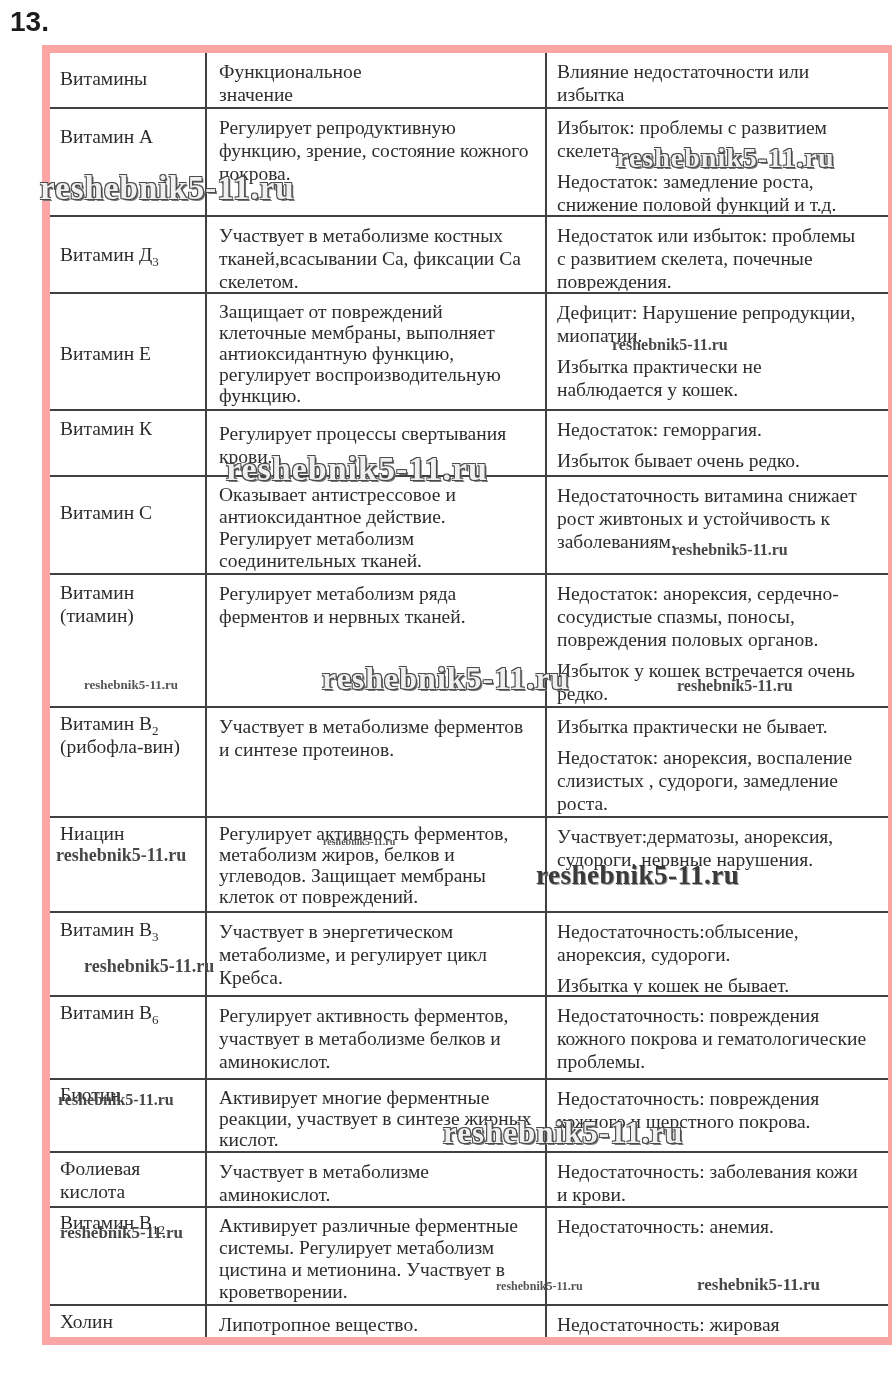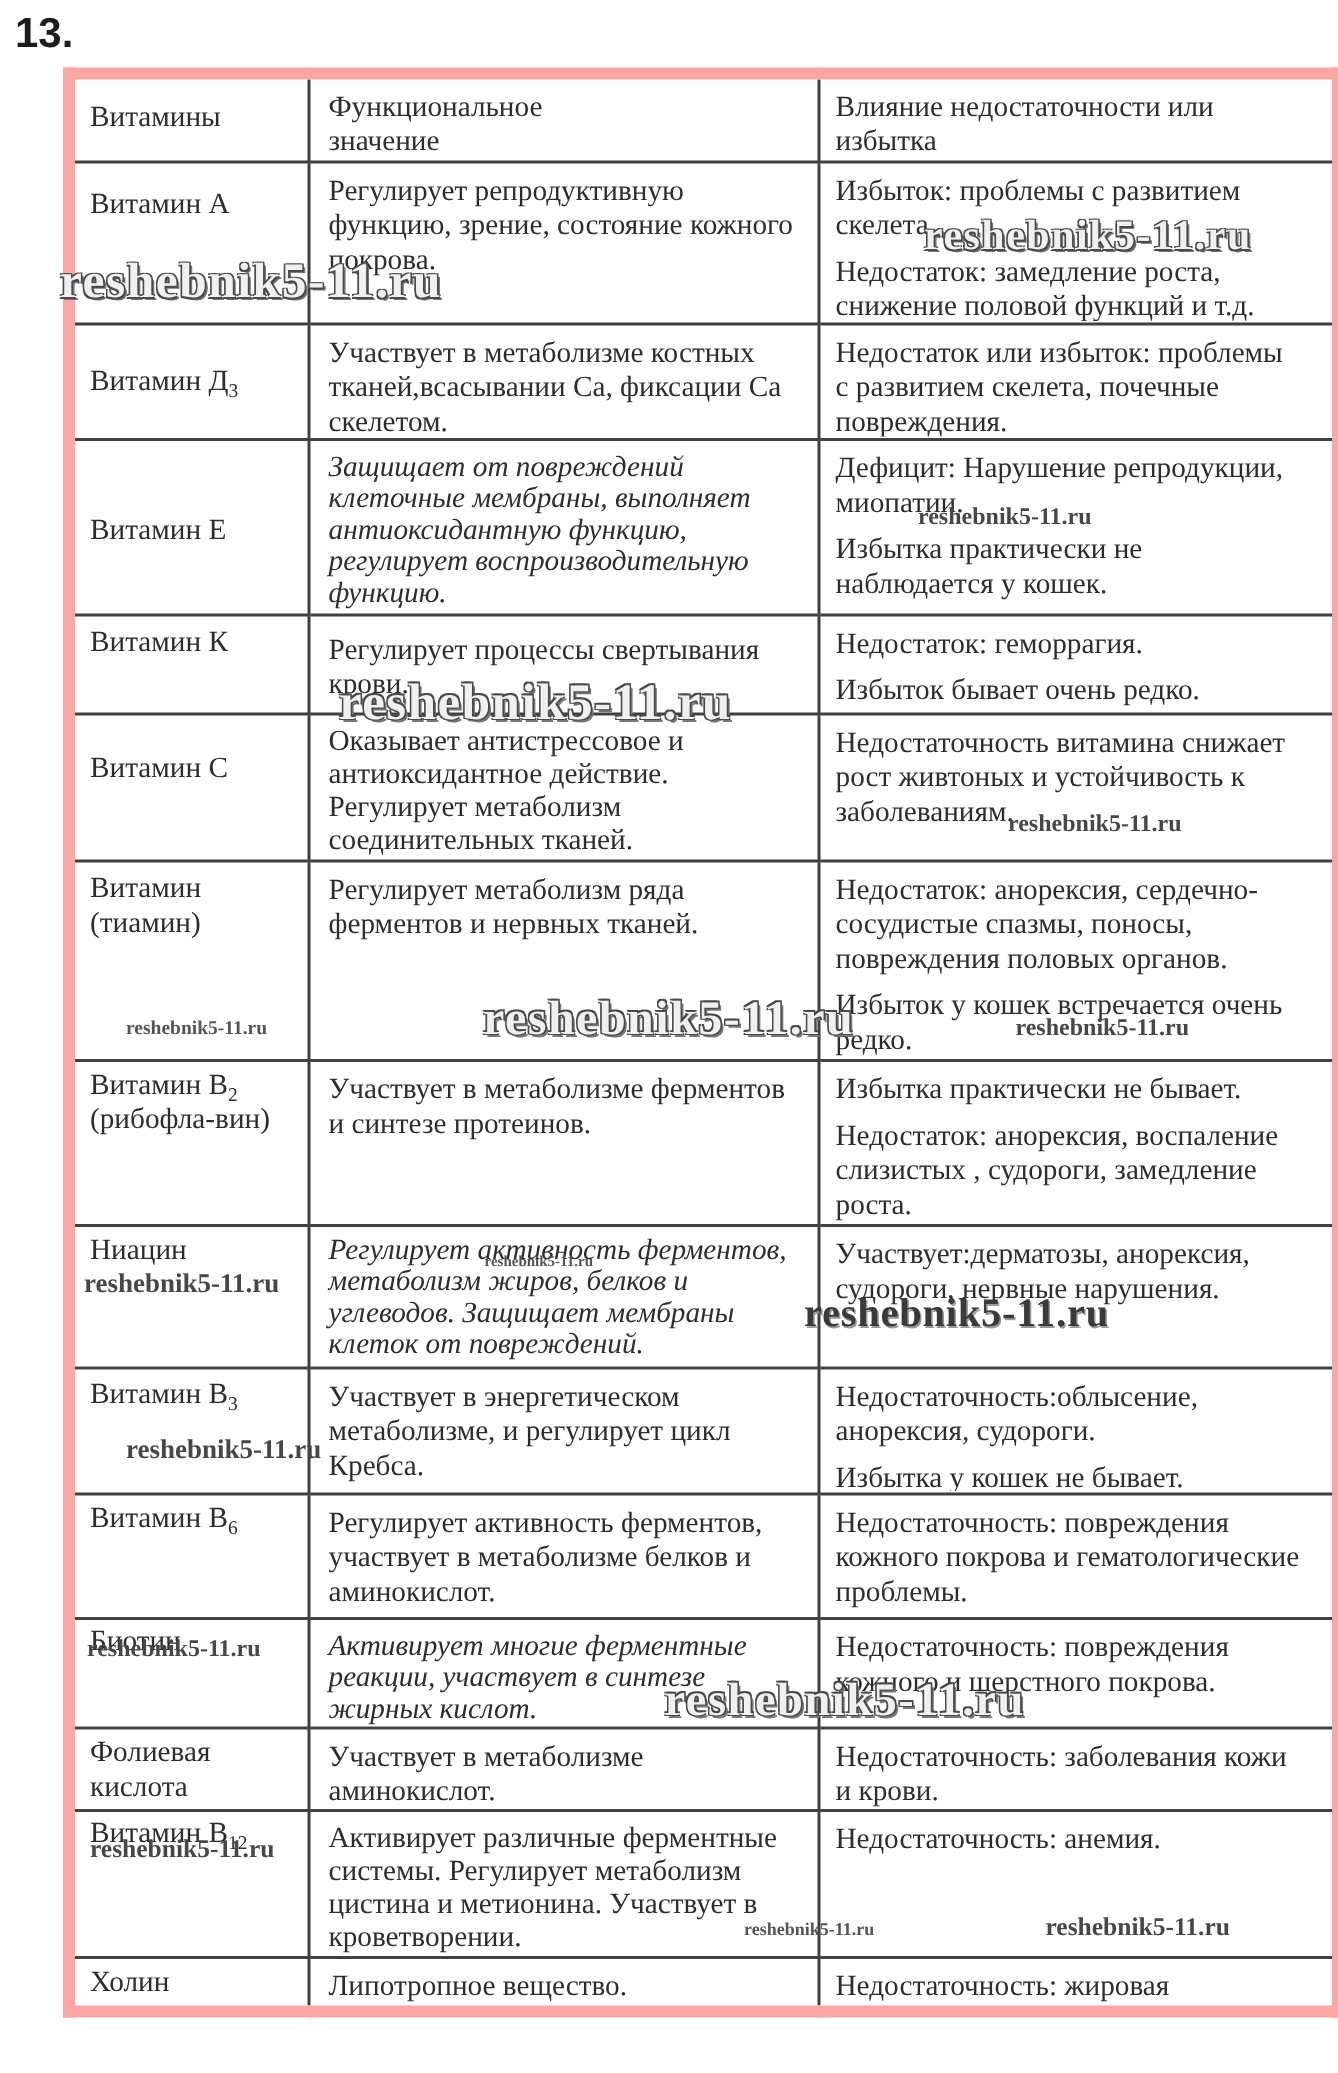--- a/index.html
+++ b/index.html
@@ -19,21 +19,21 @@
     border:8px solid #fca5a5;
   }
   table.vit td {
     border:2px solid #404040; vertical-align:top; padding:0;
   }
   .cw { box-sizing:border-box; overflow:hidden; font-size:19.5px; line-height:23px; }
   .cw1 { padding:4px 4px 0 10px; white-space:pre-line; }
   .cw2 { padding:7px 12px 0 12px;border-radius:22px; }
   .cw3 { padding:7px 20px 0 10px; }
   .cw p { margin:0 0 8px 0; }
-  .lh21 { line-height:21px;font-style:italic; }
+  .lh21 { line-height:21px; }
   .lh22 { line-height:22px; }
   sub { font-size:13px; line-height:0; }
   
   .wm {
     position:absolute; white-space:nowrap; font-weight:bold; z-index:5;
     font-family:"Liberation Serif","DejaVu Serif",serif;
   }
   .wm-outline {
     color:#f0f0f0; letter-spacing:1px;
     text-shadow:-1px -1px 0 #4a4a4a, 1px -1px 0 #4a4a4a, -1px 1px 0 #4a4a4a,

